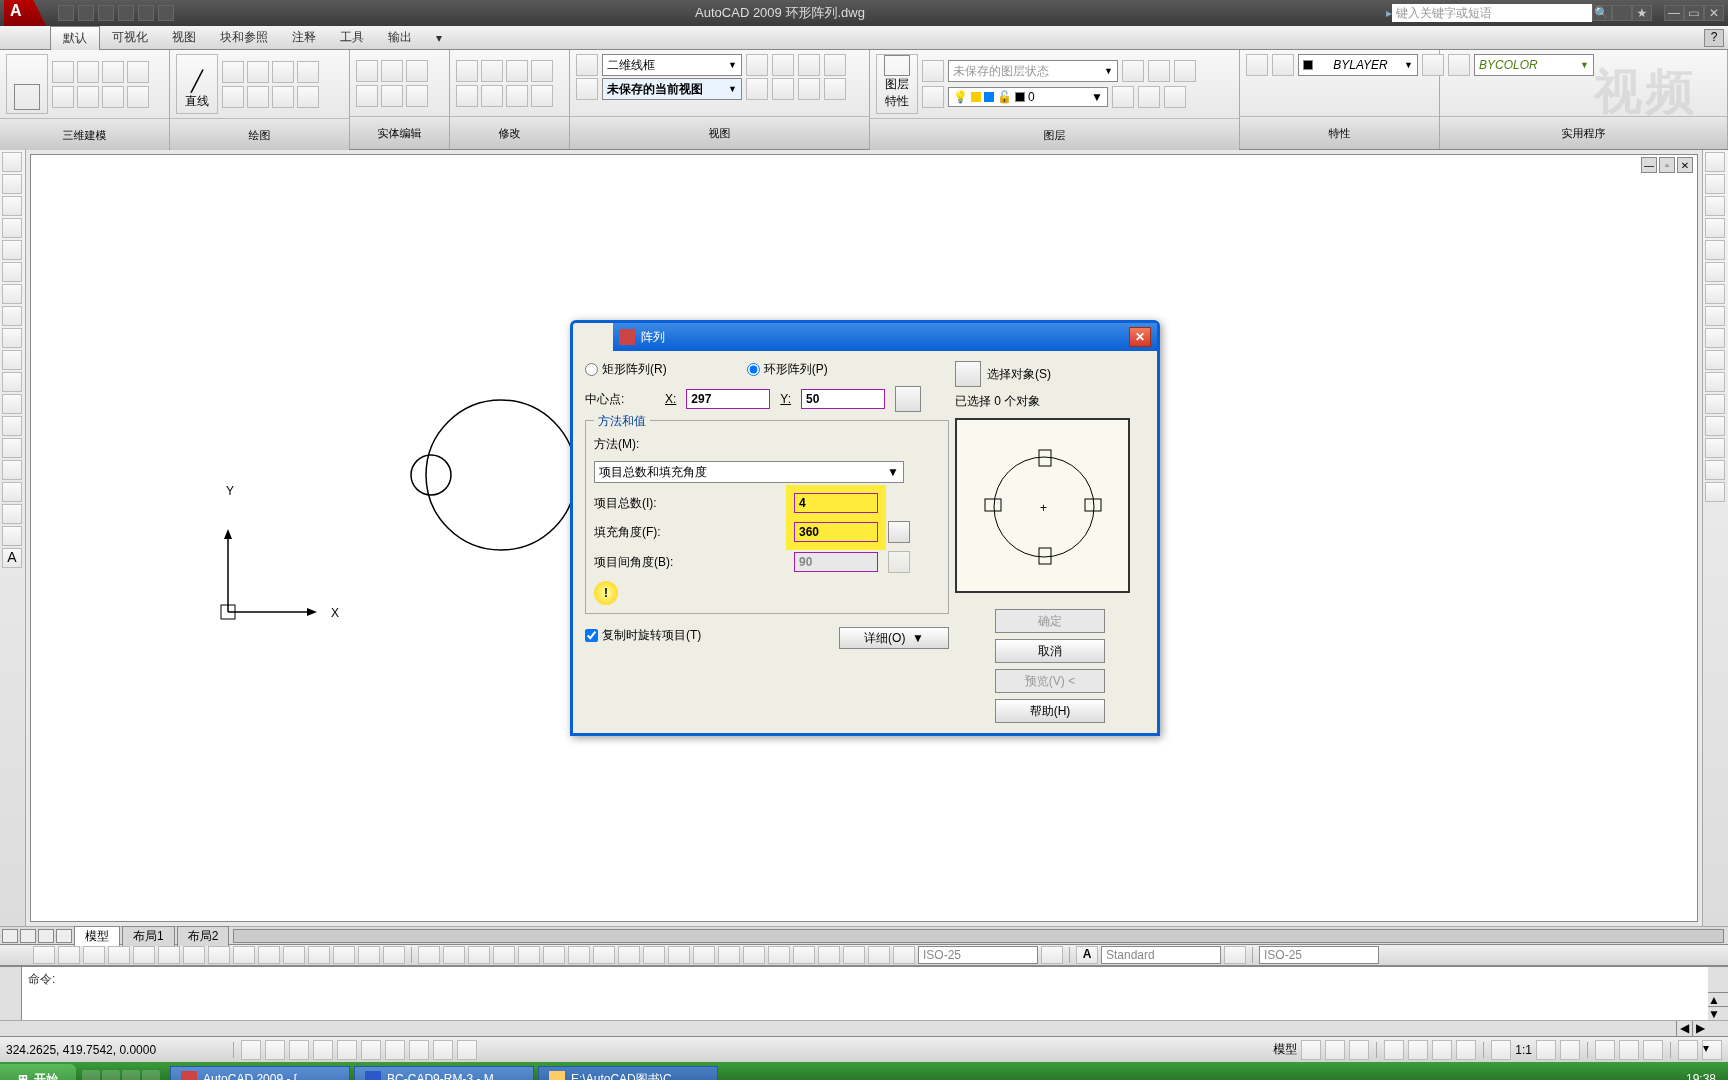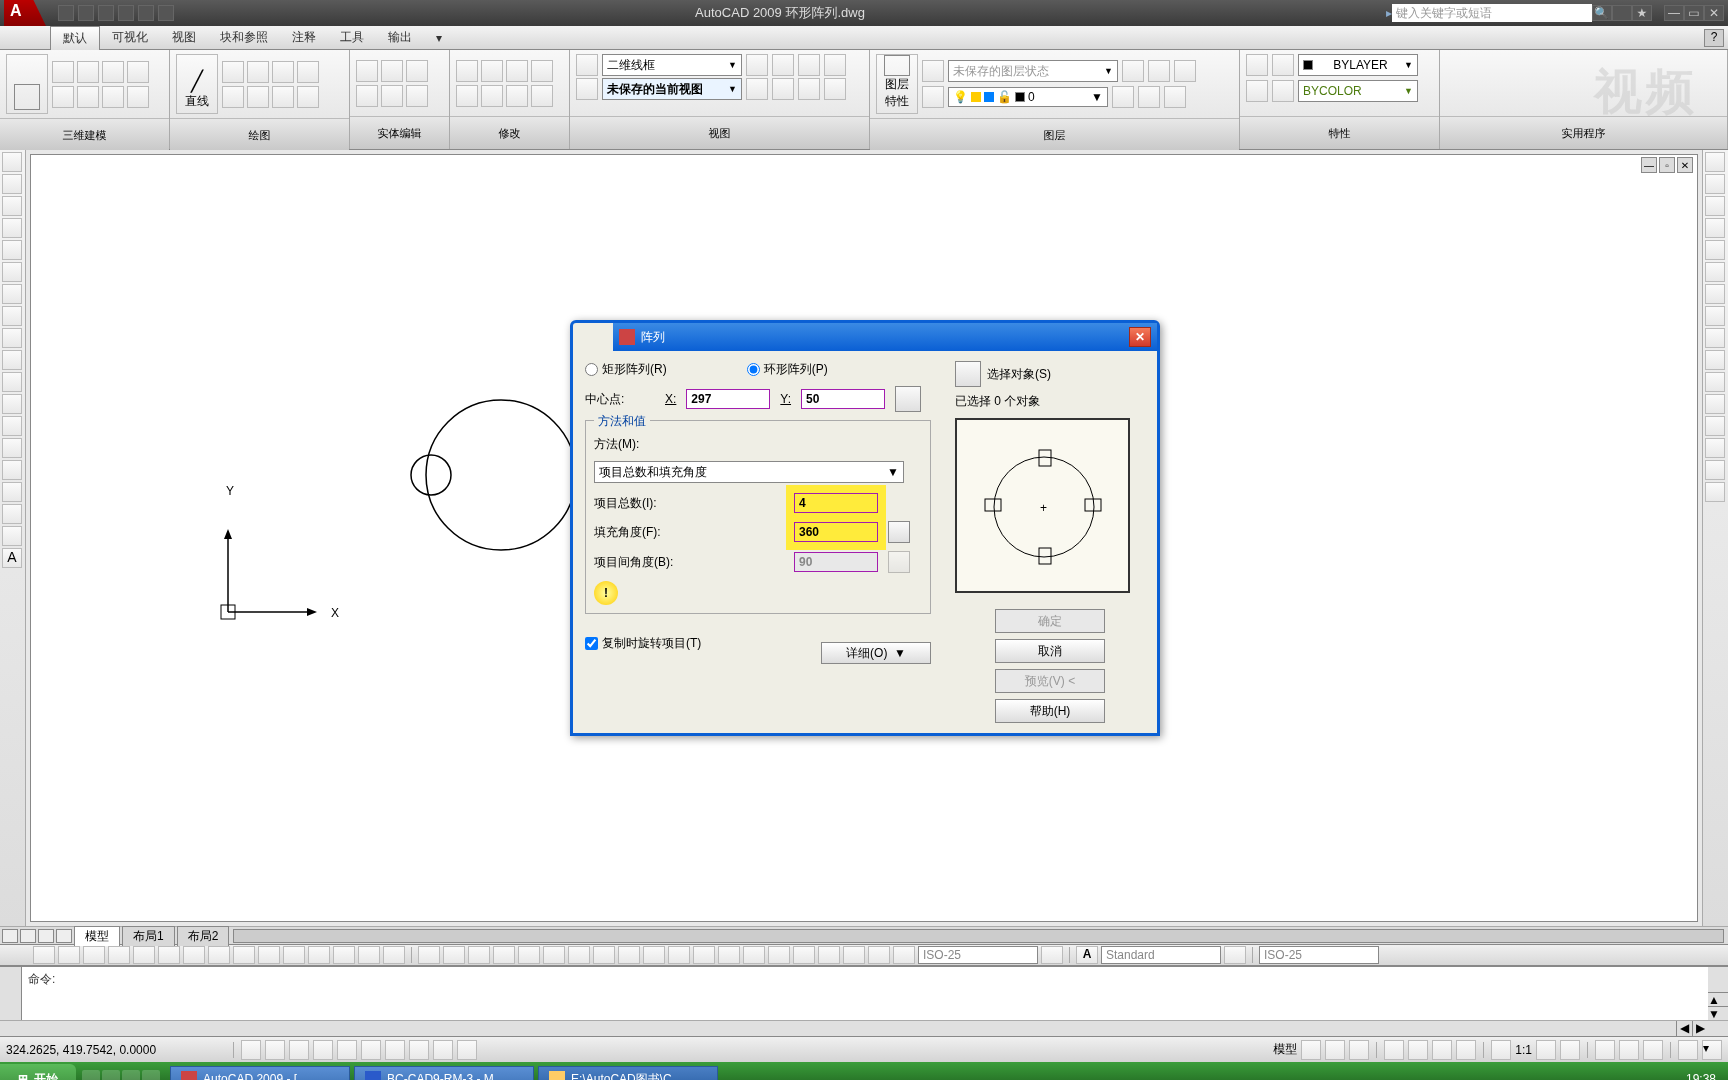--- a/index.html
+++ b/index.html
@@ -75,21 +75,21 @@
 .task-btn.folder{background:linear-gradient(#4a7fc4,#2a5fa4);}
 .tray{ margin-left:auto; padding:0 12px; font-size:12px;}
 .ql{display:flex;gap:2px;padding:0 6px;}
 .ql-btn{width:18px;height:18px;background:rgba(255,255,255,.2);border-radius:2px;}
 
 
 .dialog{ position:absolute; left:570px; top:320px; width:590px; background:#efeee5; border:3px solid #0a5fd4; border-radius:6px 6px 0 0; box-shadow:2px 2px 8px rgba(0,0,0,.4);}
 .dlg-title{ height:28px; background:linear-gradient(#3a8ae4,#0a5fd4); display:flex; align-items:center; color:#fff; padding:0 6px; font-size:13px;margin-left:40px;}
 .dlg-title .icon{width:16px;height:16px;background:#c44;margin-right:6px;}
 .dlg-close{ margin-left:auto; width:22px; height:20px; background:linear-gradient(#f47a5a,#d43a2a); border:1px solid #a02a1a; color:#fff; display:flex; align-items:center; justify-content:center; font-weight:bold;}
-.dlg-body{ padding:10px 12px; display:grid; grid-template-columns: 1fr 190px; gap:24px;}
+.dlg-body{ padding:10px 12px; display:grid; grid-template-columns: 1fr 190px; gap:6px;}
 .left-col{}
 .row{ display:flex; align-items:center; gap:10px; margin-bottom:8px;}
 .radio{ display:flex; align-items:center; gap:4px;}
 .radio input{ margin:0;}
 .field-label{ width:100px;}
 .inp{ width:84px; height:20px; border:1px solid #a21caf; background:#fff; padding:0 4px; display:flex; align-items:center;font-weight:bold;}
 .pick-btn{ width:26px; height:26px; border:1px solid #888; background:linear-gradient(#fafafa,#e0e0e0);}
 .fieldset{ border:1px solid #aaa; padding:8px; margin-bottom:8px;}
 .fieldset-title{ font-size:12px; color:#0040a0; background:#efeee5; position:relative; top:-16px; padding:0 4px; display:inline-block;}
 .fieldset-body{margin-top:-10px;}
@@ -98,21 +98,21 @@
 .tip-row{display:flex;gap:8px;margin-top:6px;}
 .tip-icon{width:24px;height:24px;border-radius:50%;background:radial-gradient(#ffffa0,#ffcc00);display:flex;align-items:center;justify-content:center;font-weight:bold;}
 .tip-text{flex:1;font-size:11px;}
 .inp.disabled{background:#e8e8e8;color:#888;}
 
 .right-col{}
 .select-row{ display:flex; align-items:center; gap:6px;}
 .preview-box{ width:175px; height:175px; border:2px solid #333; background:#faf9f0; margin-top:8px; position:relative;}
 .dlg-btn{ width:110px; height:24px; border:1px solid #888; background:linear-gradient(#fff,#ddd); margin-top:6px; display:flex; align-items:center; justify-content:center;}
 .dlg-btn.disabled{color:#999;background:#e8e8e8;}
-.details-btn{ width:110px; height:22px; border:1px solid #888; background:linear-gradient(#fff,#ddd); display:flex; align-items:center; justify-content:center; margin-top:20px;}
+.details-btn{ width:110px; height:22px; border:1px solid #888; background:linear-gradient(#fff,#ddd); display:flex; align-items:center; justify-content:center; margin-top:5px;}
 
 .watermark{position:absolute;right:30px;top:60px;font-size:48px;color:rgba(200,200,200,.5);font-weight:bold;letter-spacing:4px;z-index:5;pointer-events:none;}
 
 
 </style>
 </head>
 <body>
 
 <div class="titlebar">
   <div class="app-icon"></div>
@@ -272,21 +272,21 @@
           </div>
           <div class="ribbon-btn"></div>
             <div class="ribbon-btn"></div>
             <div class="ribbon-btn"></div>
         </div>
       </div>
     </div>
     <div class="panel-title">图层</div>
   </div>
   <div class="panel" style="width:200px;">
-    <div class="panel-body" style="flex-direction:column;align-items:flex-start;gap:4px;">
+    <div class="panel-body" style="flex-direction:row;align-items:flex-start;gap:4px;font-style:italic;">
       <div style="display:flex;gap:4px;align-items:center;">
         <div class="ribbon-btn"></div>
           <div class="ribbon-btn"></div>
         <div class="combo" style="min-width:120px;">
             <span class="sw" style="background:#000;border:1px solid #888;display:inline-block;"></span>
             <span style="margin-left:4px;">BYLAYER</span>
             <span class="tri">▼</span>
           </div>
       </div>
       <div style="display:flex;gap:4px;align-items:center;">

